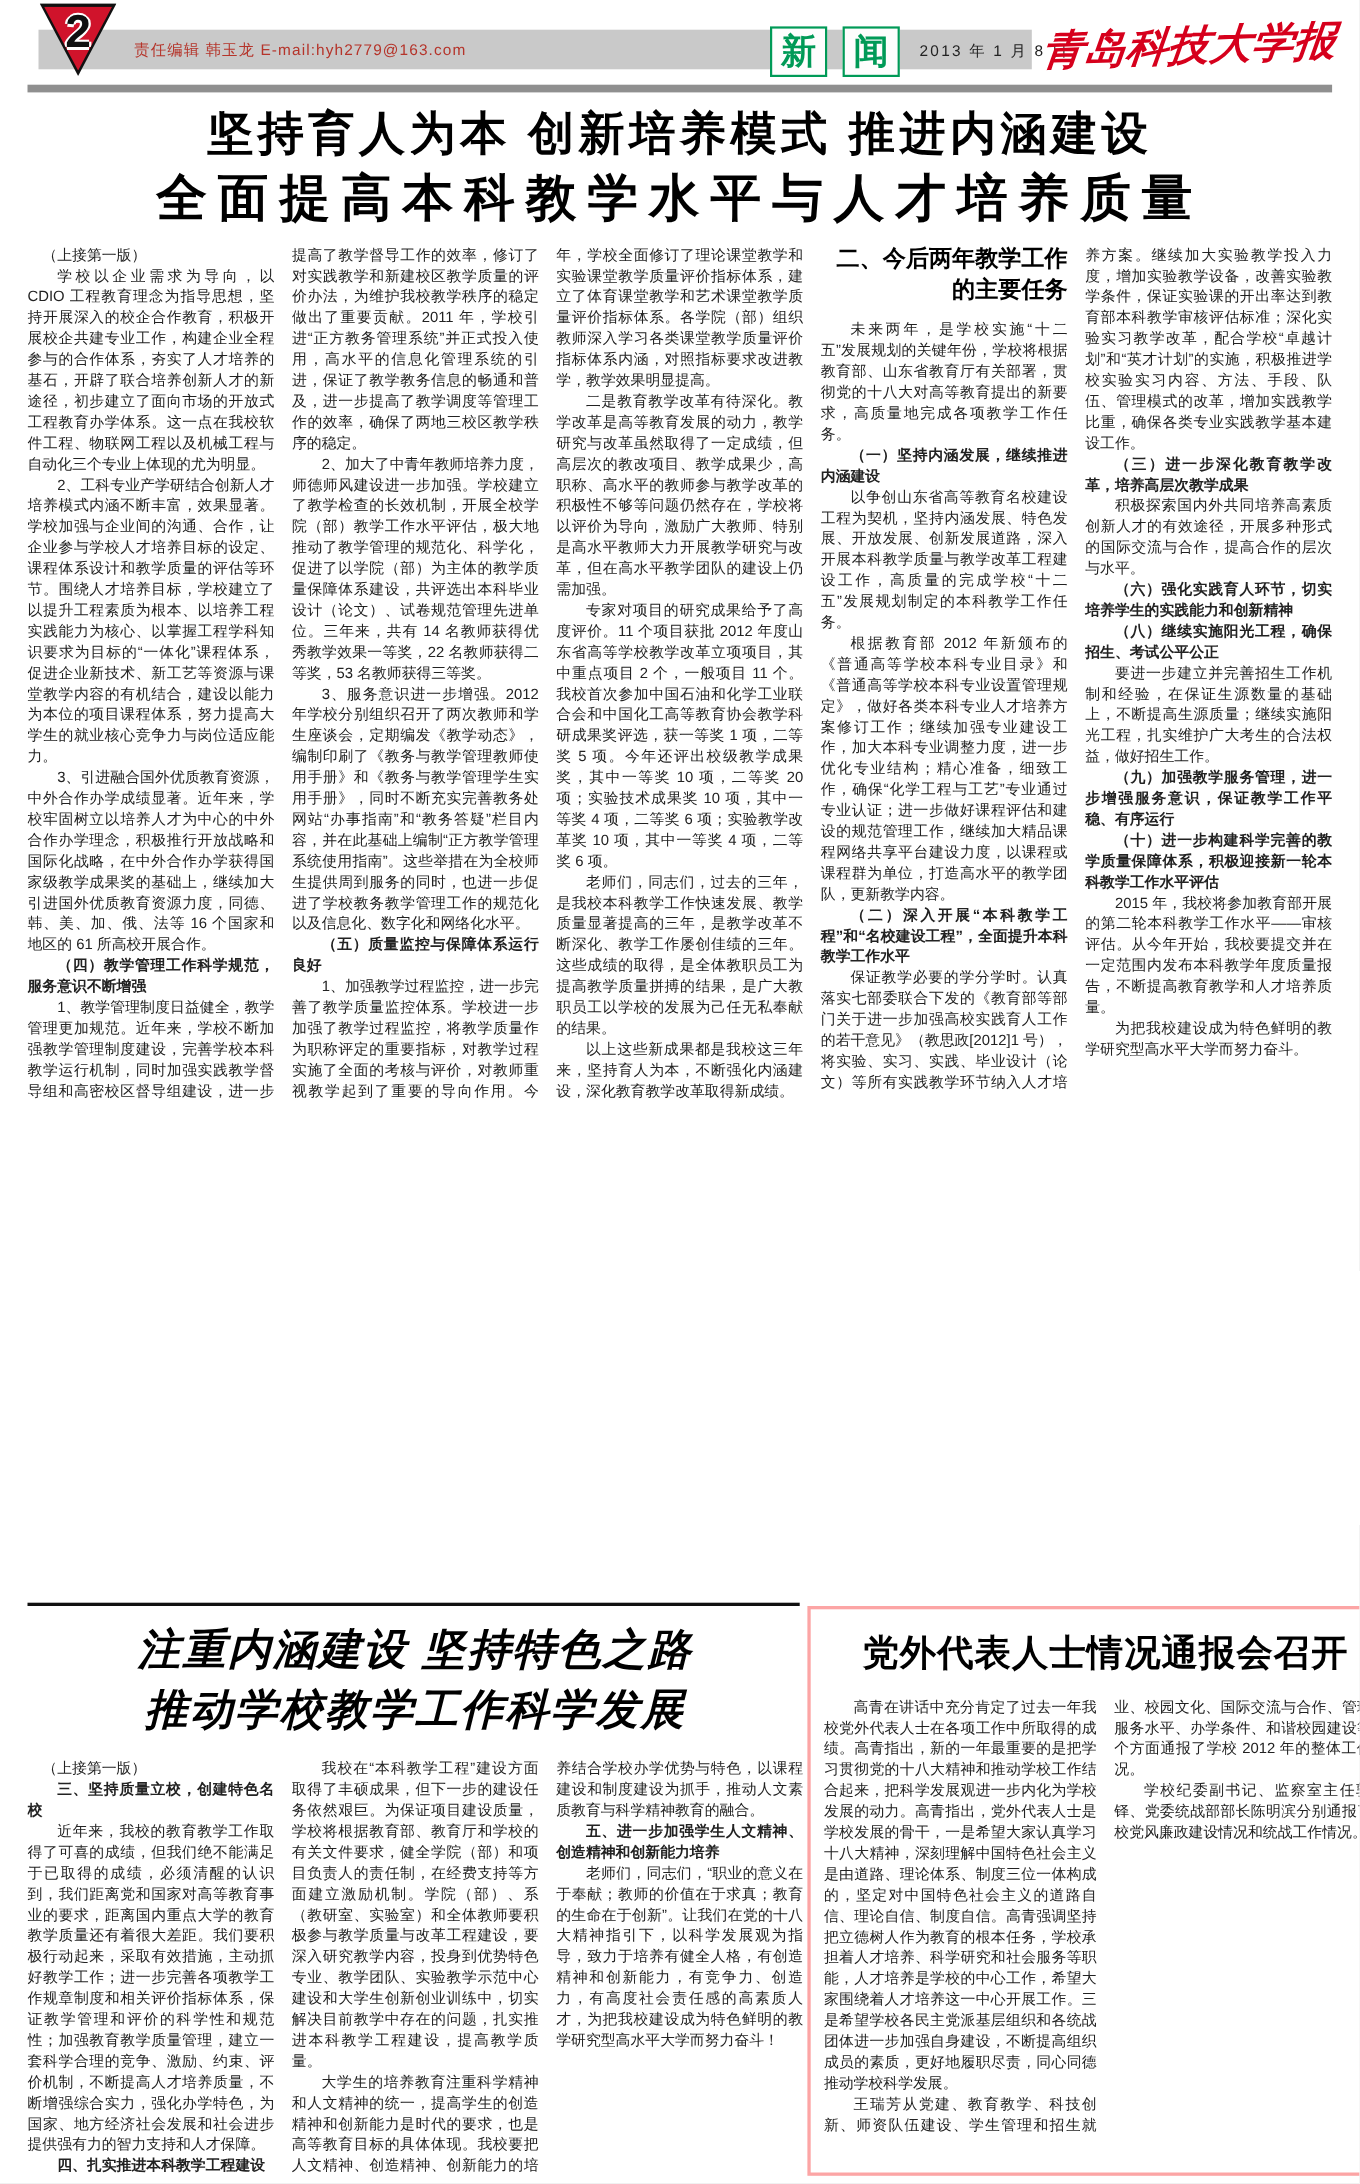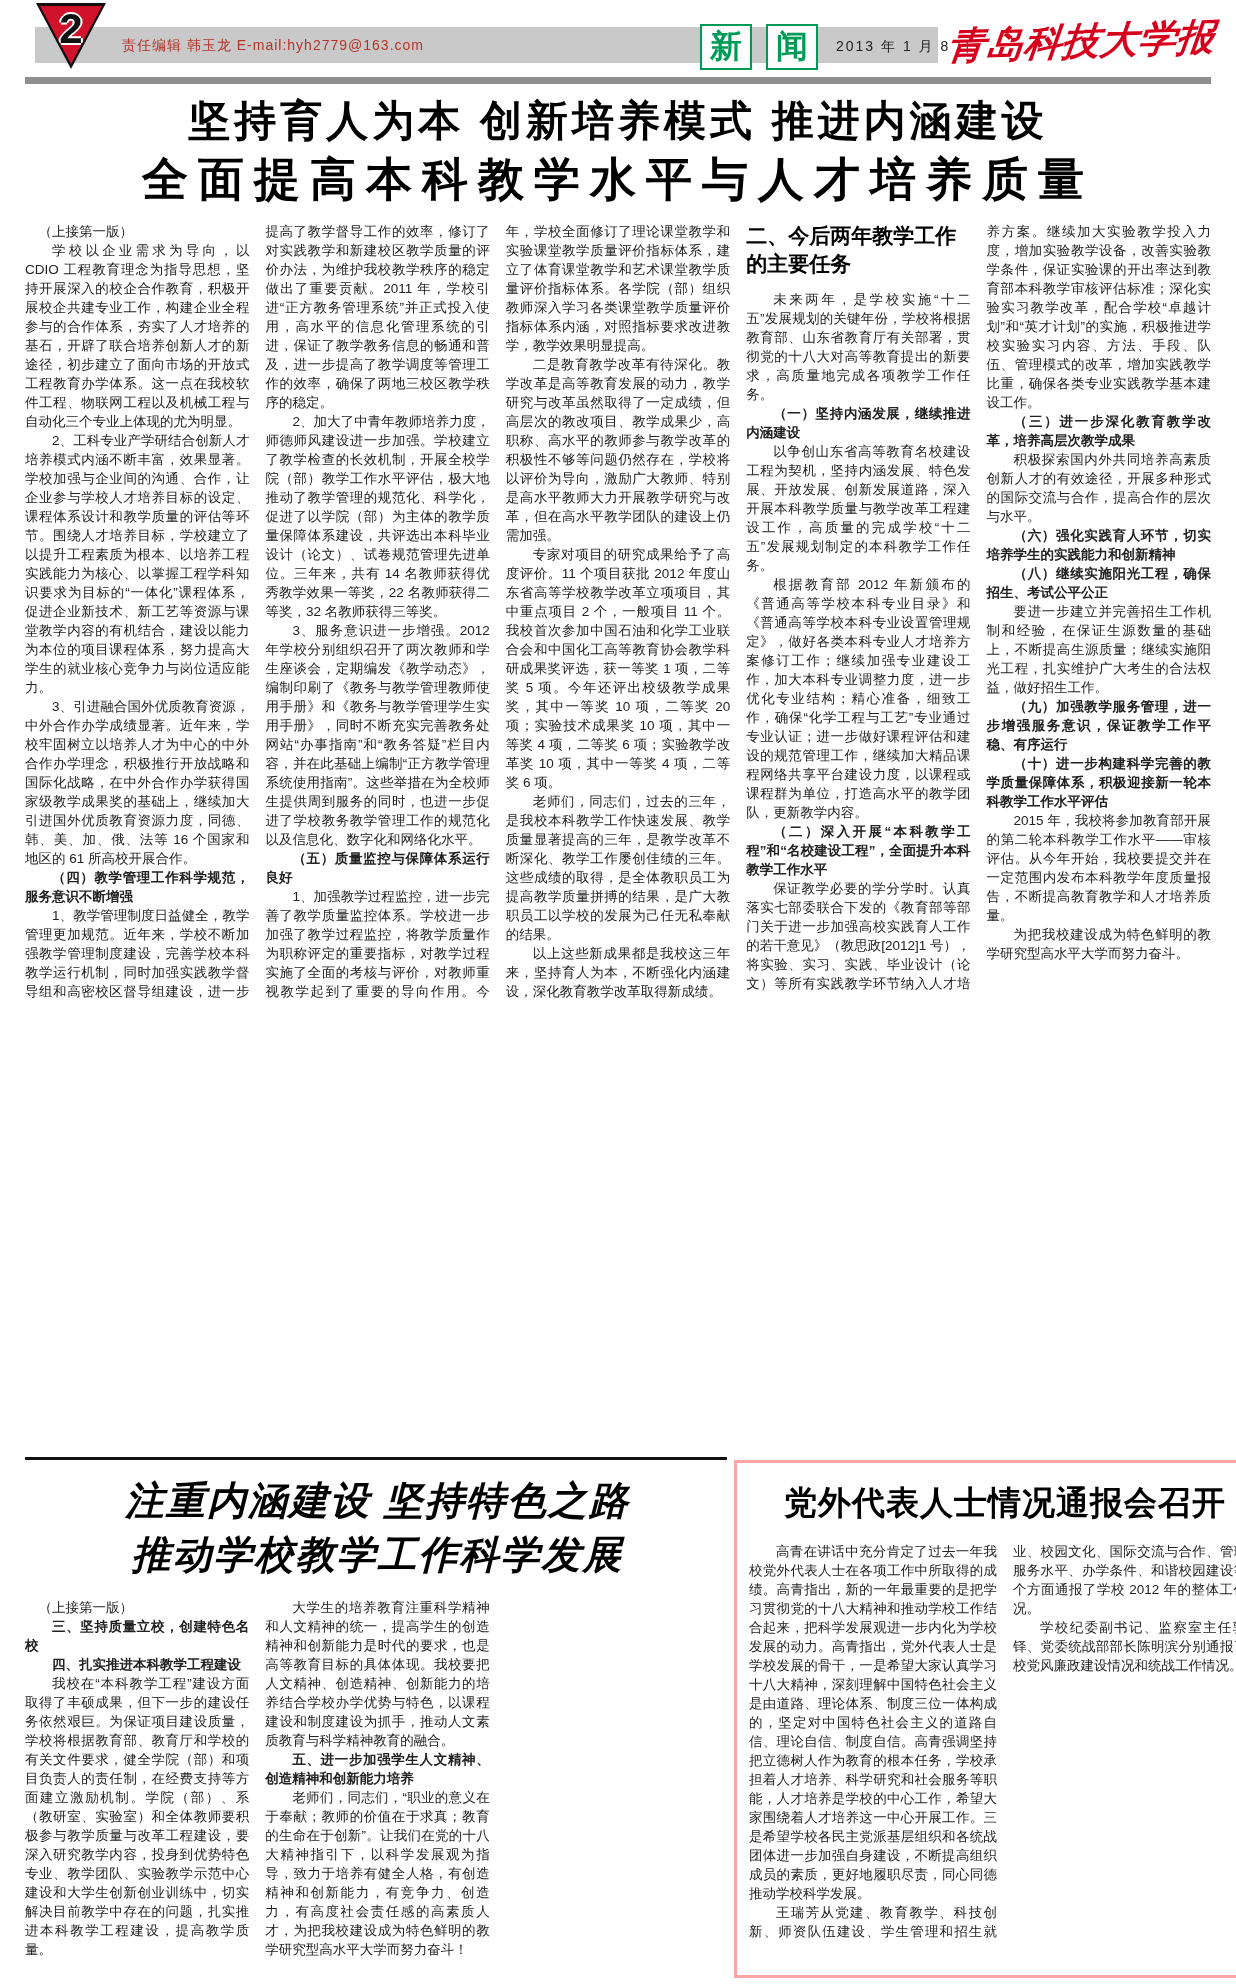--- a/index.html
+++ b/index.html
@@ -25,21 +25,21 @@
             font-style:italic;font-weight:bold;font-size:38px;color:#d6001c;
             transform:skewX(-8deg) rotate(-2deg);white-space:nowrap;}
   .hdr-rule{left:25px;top:77px;width:1186px;height:7px;background:#8f8f8f;}
 
   
   .main-hl{left:25px;top:92px;width:1186px;text-align:center;font-weight:bold;color:#000;}
   .main-hl .l1{font-size:42px;line-height:58px;letter-spacing:4px;}
   .main-hl .l2{font-size:46px;line-height:58px;letter-spacing:10px;}
   .body-txt{font-size:13.5px;line-height:19px;text-align:justify;color:#222;}
   .body-txt p{margin:0;text-indent:2em;}
-  .body-txt p.t-h2{font-size:21px;font-weight:bold;text-align:left;text-indent:0;
+  .body-txt p.t-h2{font-size:21px;font-weight:bold;text-align:right;text-indent:0;
                    line-height:28px;margin:14px 0 12px;break-inside:avoid;color:#000;}
   .body-txt p.t-sub{font-weight:bold;}
   .body-txt p.t-cont{text-indent:1em;}
   .main-body{left:25px;top:222px;width:1186px;height:1232px;
              column-count:5;column-gap:16px;overflow:hidden;}
 
   
   .divider{left:25px;top:1457px;width:702px;height:3px;background:#111;}
 
   
@@ -78,21 +78,21 @@
     <div class="l1">坚持育人为本  创新培养模式  推进内涵建设</div>
     <div class="l2">全面提高本科教学水平与人才培养质量</div>
   </div>
   <div class="abs main-body body-txt">
       <p class="t-cont">（上接第一版）</p>
       <p class="t-p">学校以企业需求为导向，以 CDIO 工程教育理念为指导思想，坚持开展深入的校企合作教育，积极开展校企共建专业工作，构建企业全程参与的合作体系，夯实了人才培养的基石，开辟了联合培养创新人才的新途径，初步建立了面向市场的开放式工程教育办学体系。这一点在我校软件工程、物联网工程以及机械工程与自动化三个专业上体现的尤为明显。</p>
       <p class="t-p">2、工科专业产学研结合创新人才培养模式内涵不断丰富，效果显著。学校加强与企业间的沟通、合作，让企业参与学校人才培养目标的设定、课程体系设计和教学质量的评估等环节。围绕人才培养目标，学校建立了以提升工程素质为根本、以培养工程实践能力为核心、以掌握工程学科知识要求为目标的“一体化”课程体系，促进企业新技术、新工艺等资源与课堂教学内容的有机结合，建设以能力为本位的项目课程体系，努力提高大学生的就业核心竞争力与岗位适应能力。</p>
       <p class="t-p">3、引进融合国外优质教育资源，中外合作办学成绩显著。近年来，学校牢固树立以培养人才为中心的中外合作办学理念，积极推行开放战略和国际化战略，在中外合作办学获得国家级教学成果奖的基础上，继续加大引进国外优质教育资源力度，同德、韩、美、加、俄、法等 16 个国家和地区的 61 所高校开展合作。</p>
       <p class="t-sub">（四）教学管理工作科学规范，服务意识不断增强</p>
       <p class="t-p">1、教学管理制度日益健全，教学管理更加规范。近年来，学校不断加强教学管理制度建设，完善学校本科教学运行机制，同时加强实践教学督导组和高密校区督导组建设，进一步提高了教学督导工作的效率，修订了对实践教学和新建校区教学质量的评价办法，为维护我校教学秩序的稳定做出了重要贡献。2011 年，学校引进“正方教务管理系统”并正式投入使用，高水平的信息化管理系统的引进，保证了教学教务信息的畅通和普及，进一步提高了教学调度等管理工作的效率，确保了两地三校区教学秩序的稳定。</p>
-      <p class="t-p">2、加大了中青年教师培养力度，师德师风建设进一步加强。学校建立了教学检查的长效机制，开展全校学院（部）教学工作水平评估，极大地推动了教学管理的规范化、科学化，促进了以学院（部）为主体的教学质量保障体系建设，共评选出本科毕业设计（论文）、试卷规范管理先进单位。三年来，共有 14 名教师获得优秀教学效果一等奖，22 名教师获得二等奖，32 名教师获得三等奖。</p>
+      <p class="t-p">2、加大了中青年教师培养力度，师德师风建设进一步加强。学校建立了教学检查的长效机制，开展全校学院（部）教学工作水平评估，极大地推动了教学管理的规范化、科学化，促进了以学院（部）为主体的教学质量保障体系建设，共评选出本科毕业设计（论文）、试卷规范管理先进单位。三年来，共有 14 名教师获得优秀教学效果一等奖，22 名教师获得二等奖，53 名教师获得三等奖。</p>
       <p class="t-p">3、服务意识进一步增强。2012 年学校分别组织召开了两次教师和学生座谈会，定期编发《教学动态》，编制印刷了《教务与教学管理教师使用手册》和《教务与教学管理学生实用手册》，同时不断充实完善教务处网站“办事指南”和“教务答疑”栏目内容，并在此基础上编制“正方教学管理系统使用指南”。这些举措在为全校师生提供周到服务的同时，也进一步促进了学校教务教学管理工作的规范化以及信息化、数字化和网络化水平。</p>
       <p class="t-sub">（五）质量监控与保障体系运行良好</p>
       <p class="t-p">1、加强教学过程监控，进一步完善了教学质量监控体系。学校进一步加强了教学过程监控，将教学质量作为职称评定的重要指标，对教学过程实施了全面的考核与评价，对教师重视教学起到了重要的导向作用。今年，学校全面修订了理论课堂教学和实验课堂教学质量评价指标体系，建立了体育课堂教学和艺术课堂教学质量评价指标体系。各学院（部）组织教师深入学习各类课堂教学质量评价指标体系内涵，对照指标要求改进教学，教学效果明显提高。</p>
       <p class="t-p">二是教育教学改革有待深化。教学改革是高等教育发展的动力，教学研究与改革虽然取得了一定成绩，但高层次的教改项目、教学成果少，高职称、高水平的教师参与教学改革的积极性不够等问题仍然存在，学校将以评价为导向，激励广大教师、特别是高水平教师大力开展教学研究与改革，但在高水平教学团队的建设上仍需加强。</p>
       <p class="t-p">专家对项目的研究成果给予了高度评价。11 个项目获批 2012 年度山东省高等学校教学改革立项项目，其中重点项目 2 个，一般项目 11 个。我校首次参加中国石油和化学工业联合会和中国化工高等教育协会教学科研成果奖评选，获一等奖 1 项，二等奖 5 项。今年还评出校级教学成果奖，其中一等奖 10 项，二等奖 20 项；实验技术成果奖 10 项，其中一等奖 4 项，二等奖 6 项；实验教学改革奖 10 项，其中一等奖 4 项，二等奖 6 项。</p>
       <p class="t-p">老师们，同志们，过去的三年，是我校本科教学工作快速发展、教学质量显著提高的三年，是教学改革不断深化、教学工作屡创佳绩的三年。这些成绩的取得，是全体教职员工为提高教学质量拼搏的结果，是广大教职员工以学校的发展为己任无私奉献的结果。</p>
       <p class="t-p">以上这些新成果都是我校这三年来，坚持育人为本，不断强化内涵建设，深化教育教学改革取得新成绩。</p>
       <p class="t-h2">二、今后两年教学工作的主要任务</p>
       <p class="t-p">未来两年，是学校实施“十二五”发展规划的关键年份，学校将根据教育部、山东省教育厅有关部署，贯彻党的十八大对高等教育提出的新要求，高质量地完成各项教学工作任务。</p>
       <p class="t-sub">（一）坚持内涵发展，继续推进内涵建设</p>
@@ -113,20 +113,21 @@
 
   <div class="abs divider"></div>
 
   <div class="abs left-hl">
     <div>注重内涵建设  坚持特色之路</div>
     <div>推动学校教学工作科学发展</div>
   </div>
   <div class="abs left-body body-txt">
       <p class="t-cont">（上接第一版）</p>
       <p class="t-sub">三、坚持质量立校，创建特色名校</p>
+      <p class="t-p">近年来，我校的教育教学工作取得了可喜的成绩，但我们绝不能满足于已取得的成绩，必须清醒的认识到，我们距离党和国家对高等教育事业的要求，距离国内重点大学的教育教学质量还有着很大差距。我们要积极行动起来，采取有效措施，主动抓好教学工作；进一步完善各项教学工作规章制度和相关评价指标体系，保证教学管理和评价的科学性和规范性；加强教育教学质量管理，建立一套科学合理的竞争、激励、约束、评价机制，不断提高人才培养质量，不断增强综合实力，强化办学特色，为国家、地方经济社会发展和社会进步提供强有力的智力支持和人才保障。</p>
       <p class="t-sub">四、扎实推进本科教学工程建设</p>
       <p class="t-p">我校在“本科教学工程”建设方面取得了丰硕成果，但下一步的建设任务依然艰巨。为保证项目建设质量，学校将根据教育部、教育厅和学校的有关文件要求，健全学院（部）和项目负责人的责任制，在经费支持等方面建立激励机制。学院（部）、系（教研室、实验室）和全体教师要积极参与教学质量与改革工程建设，要深入研究教学内容，投身到优势特色专业、教学团队、实验教学示范中心建设和大学生创新创业训练中，切实解决目前教学中存在的问题，扎实推进本科教学工程建设，提高教学质量。</p>
       <p class="t-p">大学生的培养教育注重科学精神和人文精神的统一，提高学生的创造精神和创新能力是时代的要求，也是高等教育目标的具体体现。我校要把人文精神、创造精神、创新能力的培养结合学校办学优势与特色，以课程建设和制度建设为抓手，推动人文素质教育与科学精神教育的融合。</p>
       <p class="t-sub">五、进一步加强学生人文精神、创造精神和创新能力培养</p>
       <p class="t-p">老师们，同志们，“职业的意义在于奉献；教师的价值在于求真；教育的生命在于创新”。让我们在党的十八大精神指引下，以科学发展观为指导，致力于培养有健全人格，有创造精神和创新能力，有竞争力、创造力，有高度社会责任感的高素质人才，为把我校建设成为特色鲜明的教学研究型高水平大学而努力奋斗！</p>
     </div>
 
   <div class="abs right-box">
     <div class="right-hl">党外代表人士情况通报会召开</div>
     <div class="right-body body-txt">

